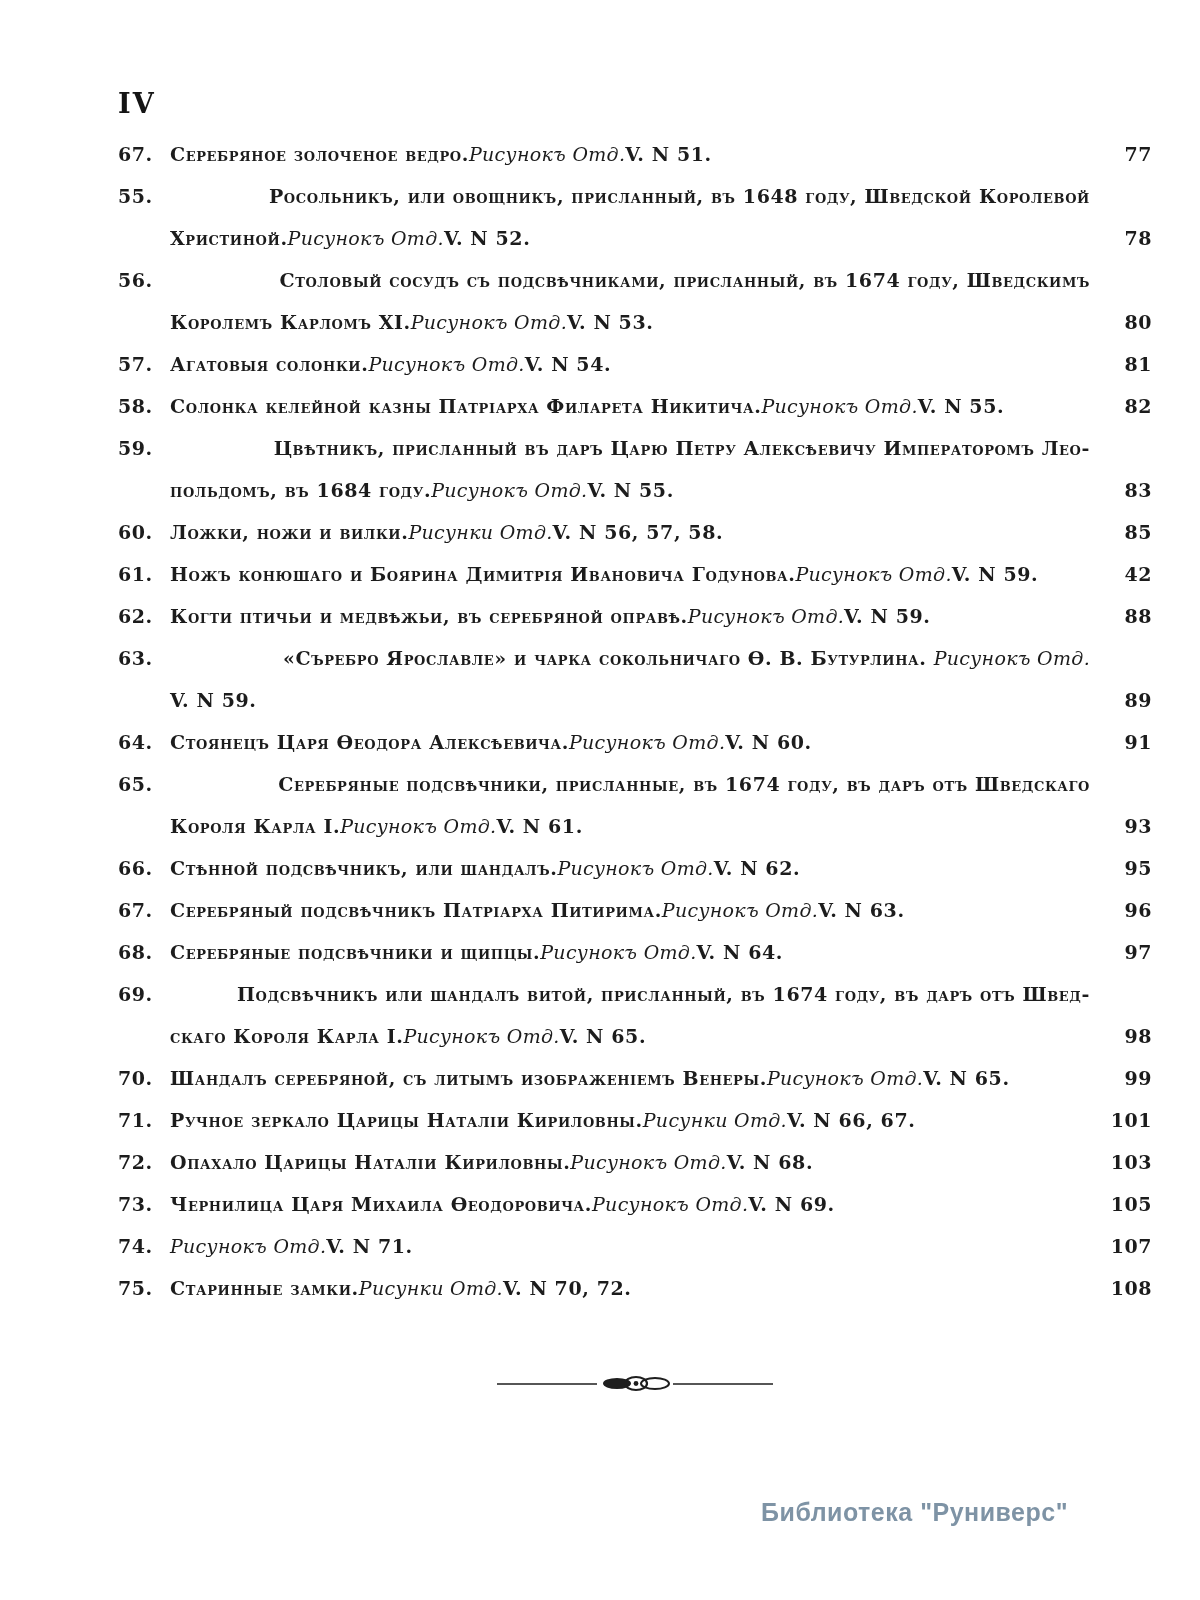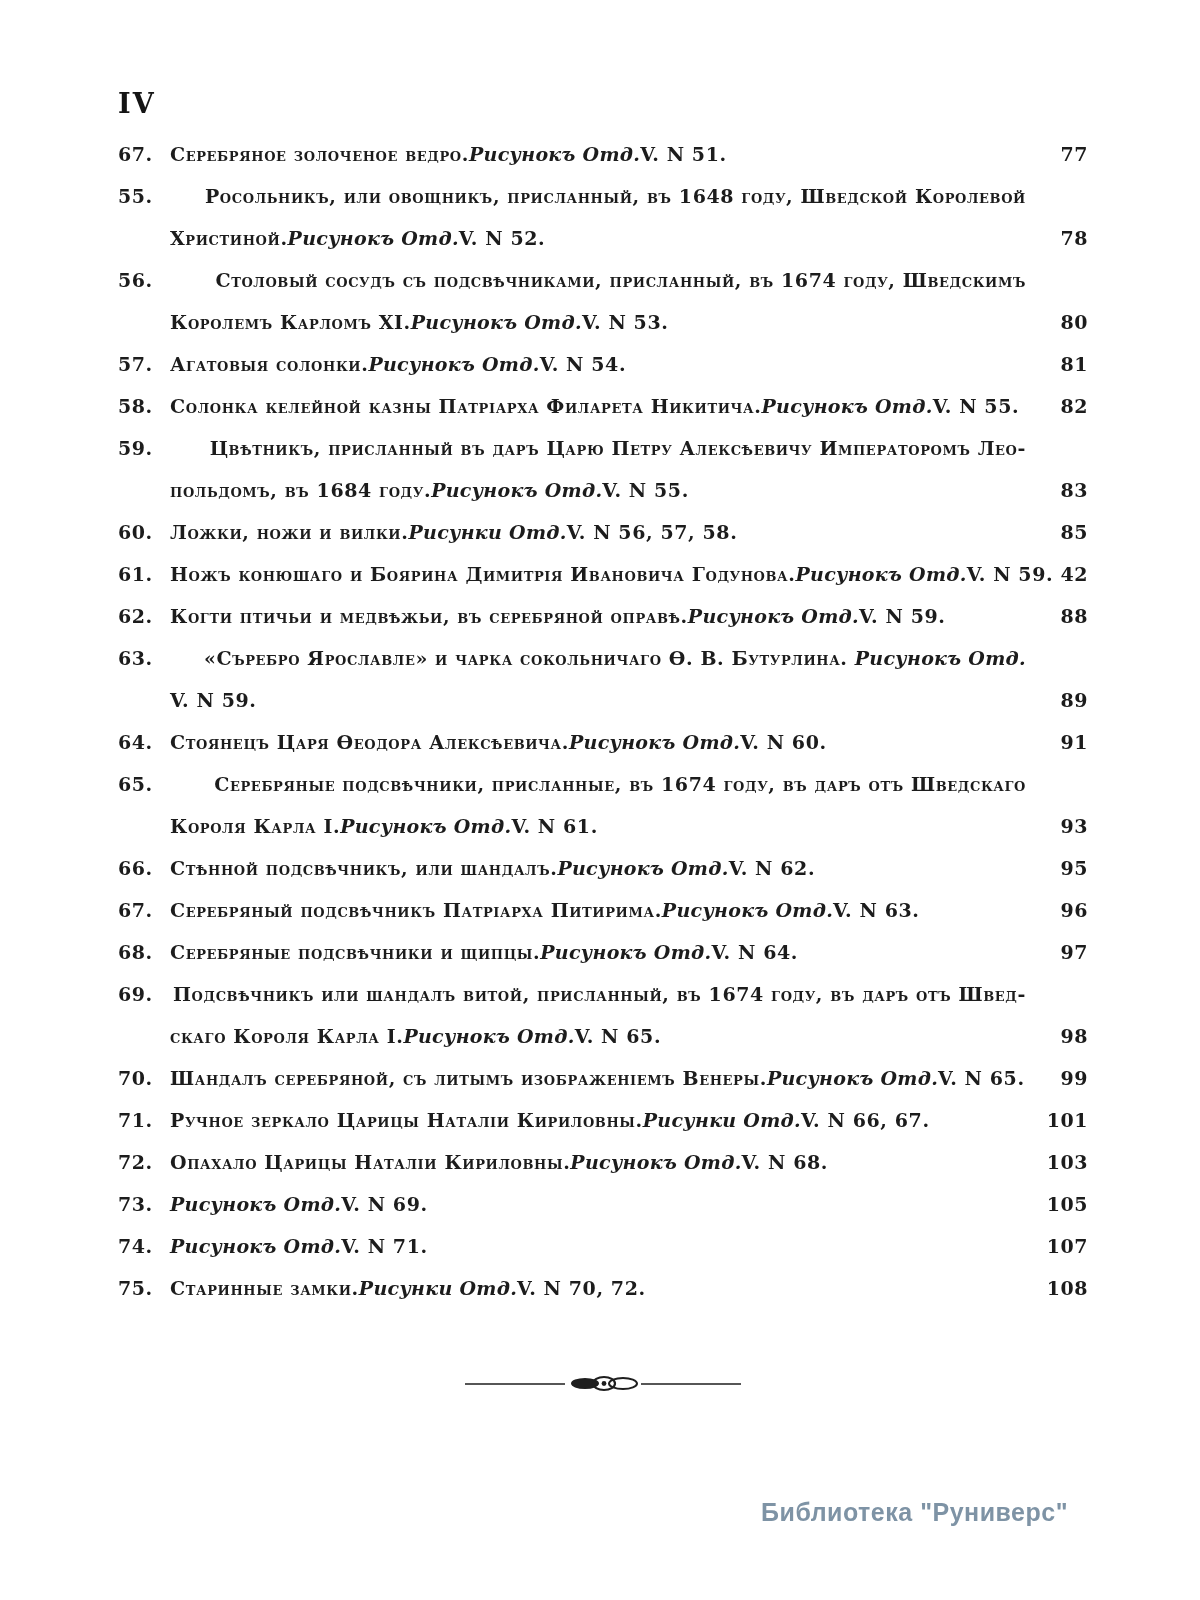--- a/index.html
+++ b/index.html
@@ -6,21 +6,21 @@
   body{
     width:1200px;height:1600px;
     background:#ffffff;
     font-family:"DejaVu Serif", serif;
     color:#1c1c1c;
     position:relative;
     overflow:hidden;
   }
   .page{
     position:absolute; inset:0;
-    padding:88px 112px 0 118px;
+    padding:88px 48px 0 118px;
     box-sizing:border-box;
   }
   .folio{
     font-size:27px; font-weight:700; letter-spacing:2px;
     color:#141414;
   }
   .pages-label-row{
     text-align:right; margin-top:6px;
     font-size:19px; letter-spacing:1px; color:#222;
   }
@@ -47,21 +47,21 @@
   }
   .line.last{ display:flex; }
   .line.last > span{ flex:0 0 auto; }
   .seg-c{
     font-variant:small-caps;
     font-weight:700;
     letter-spacing:.6px;
   }
   .seg-i{
     font-style:italic;
-    font-weight:700;
+    font-weight:400;
     letter-spacing:.3px;
   }
   .dots{
     flex:1 1 auto; min-width:0;
     margin:0 10px 0 6px;
     background-image:radial-gradient(circle at 2.2px 2.2px, #262626 2.1px, transparent 2.7px);
     background-repeat:repeat-x;
     background-size:38px 5px;
     background-position:left 10px bottom 11px;
   }
@@ -335,20 +335,21 @@
             <span class="dots"></span>
           </div>
         </div>
     <div class="page-num">103</div>
   </div>
 
   <div class="entry">
     <div class="num seg-c">73.</div>
     <div class="body">
           <div class="line last">
+            <span class="seg-c">Чернилица Царя Михаила Ѳеодоровича. </span>
             <span class="seg-i">Рисунокъ Отд.</span>
             <span class="seg-c"> V. N 69.</span>
             <span class="dots"></span>
           </div>
         </div>
     <div class="page-num">105</div>
   </div>
 
   <div class="entry">
     <div class="num seg-c">74.</div>

